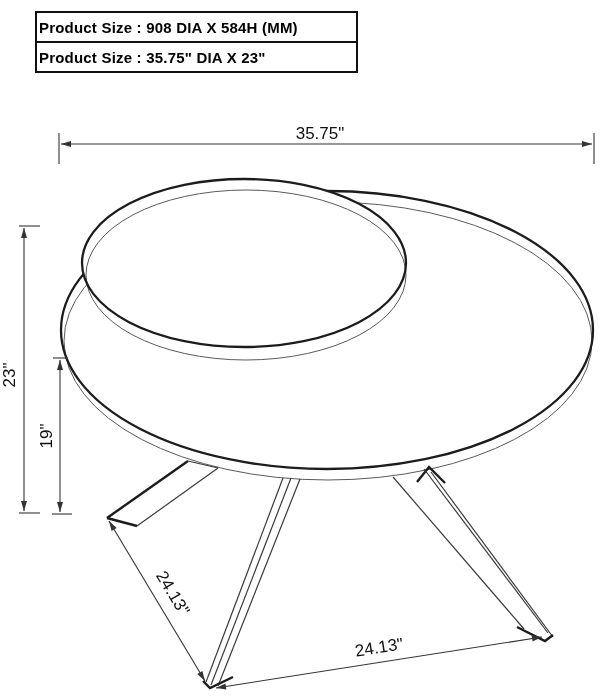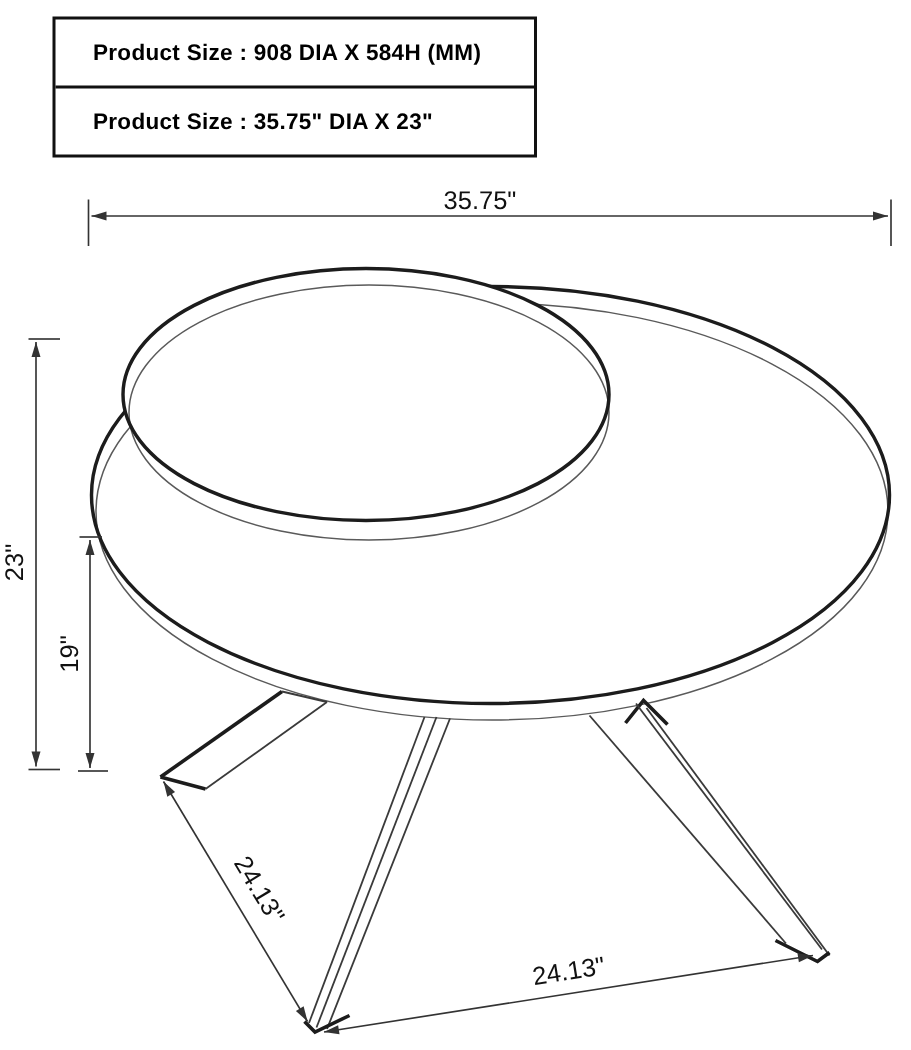--- a/index.html
+++ b/index.html
@@ -8,22 +8,22 @@
     width:607px;height:700px;
     background:#ffffff;
     font-family:"Liberation Sans",sans-serif;
     overflow:hidden;
   }
   .size-table{
     position:absolute;left:35px;top:11px;width:319px;
     border:2px solid #111;background:#fff;
   }
   .size-row{
-    height:44px;display:flex;align-items:center;
-    padding-left:25px;
+    height:28px;display:flex;align-items:center;
+    padding-left:2px;
     font-weight:bold;font-size:15px;color:#000;
     white-space:nowrap;letter-spacing:.2px;
   }
   .size-row + .size-row{border-top:2px solid #111;}
   svg.drawing{position:absolute;left:0;top:0;}
   .bold-line{stroke:#1c1c1c;stroke-width:2.3;fill:none;}
   .thin-line{stroke:#5a5a5a;stroke-width:1;fill:none;}
   .leg-line{stroke:#3a3a3a;stroke-width:1.2;fill:none;}
   .leg-bold{stroke:#1c1c1c;stroke-width:2.4;fill:none;}
   .dim-line{stroke:#333;stroke-width:1.1;fill:none;}

